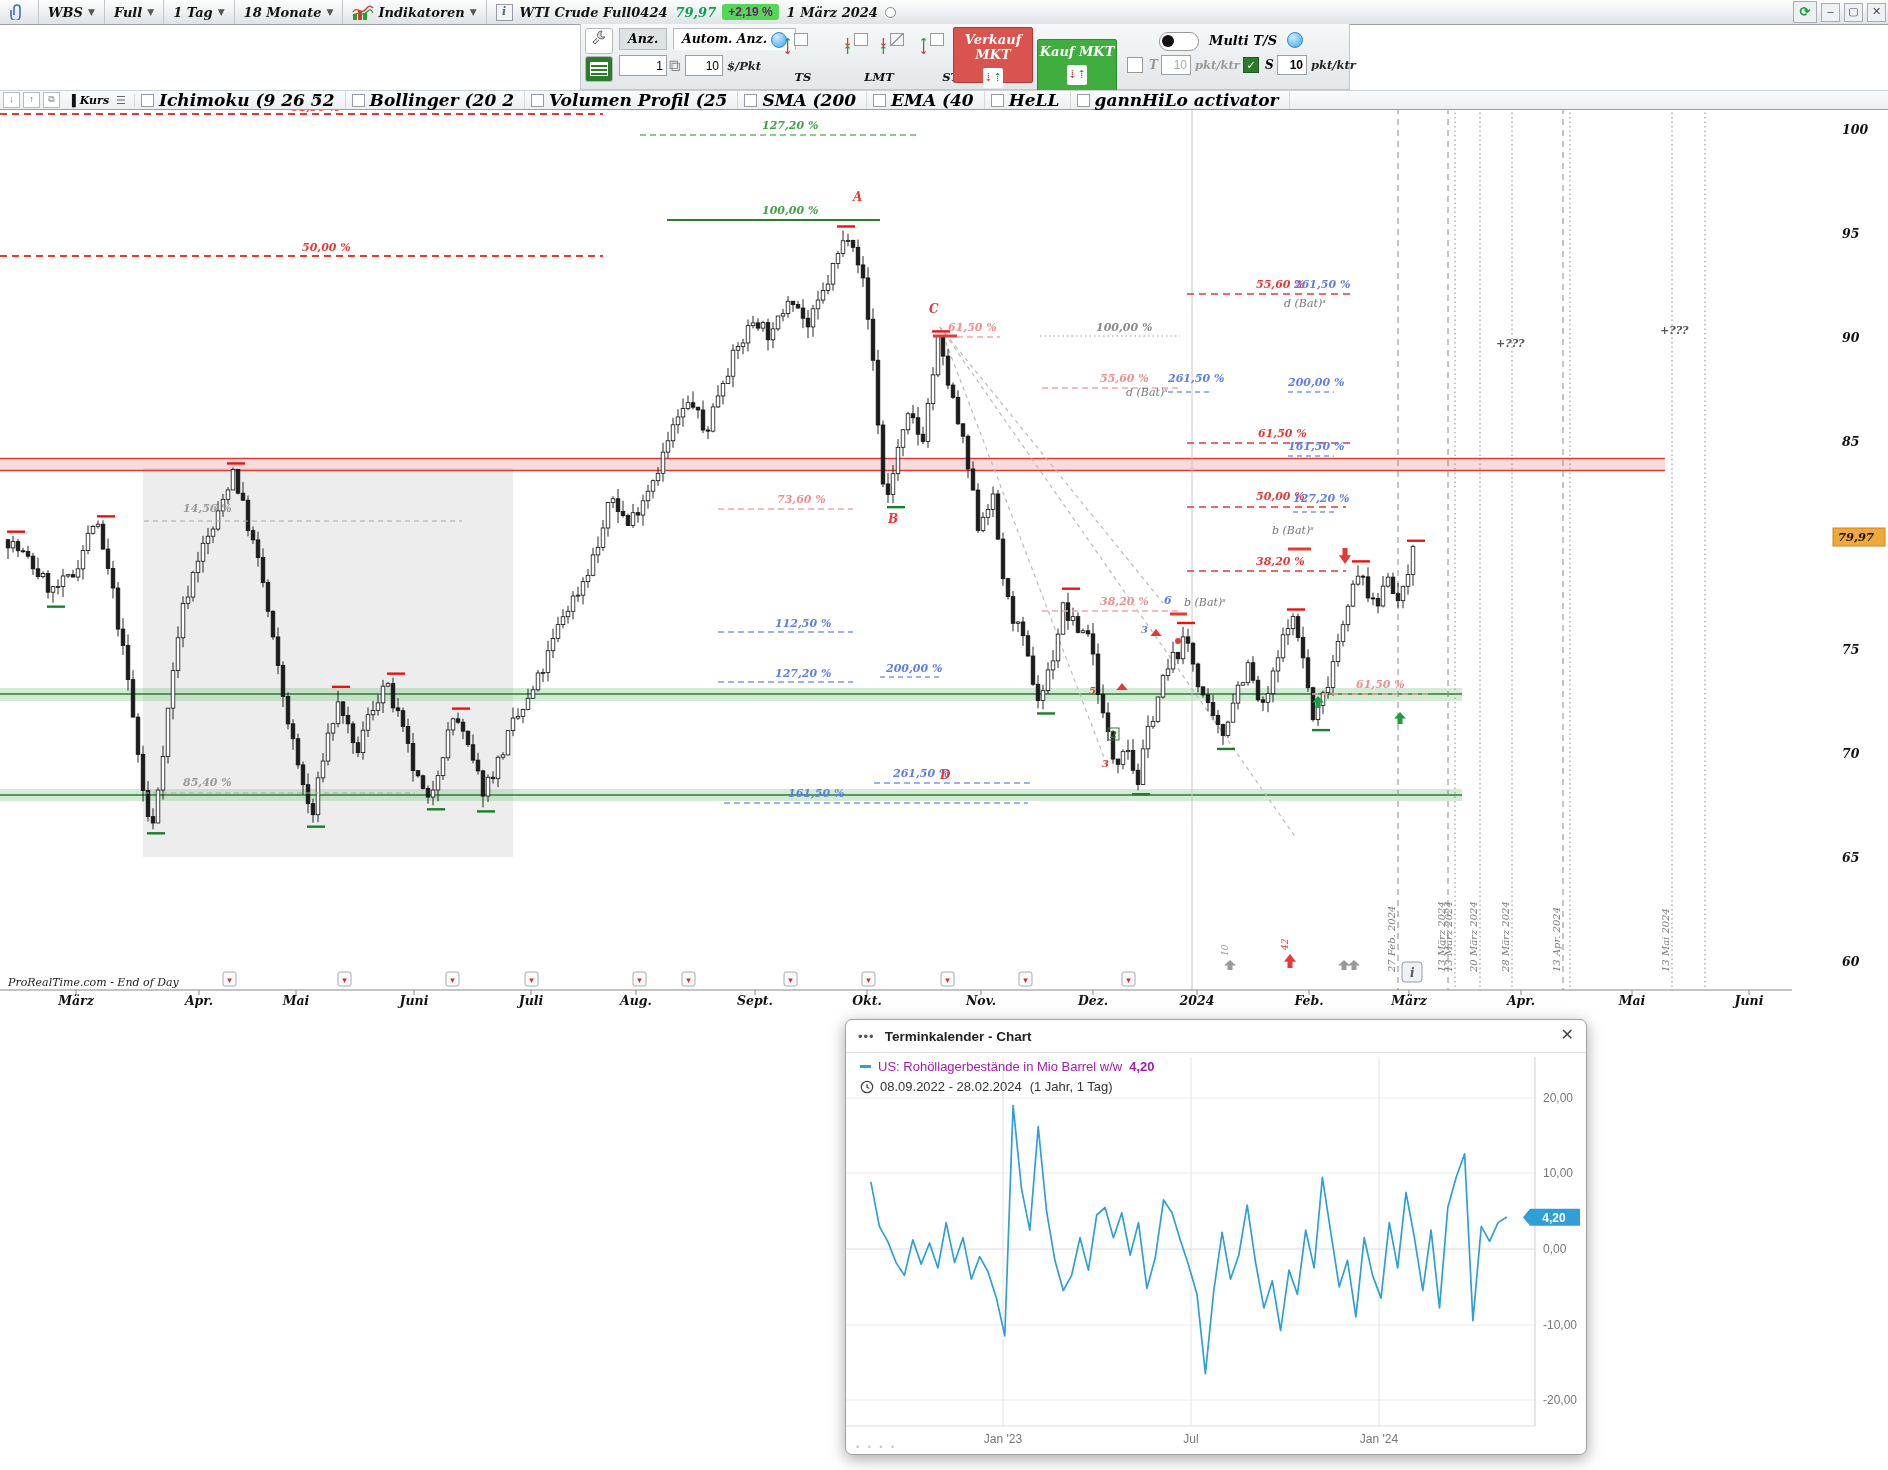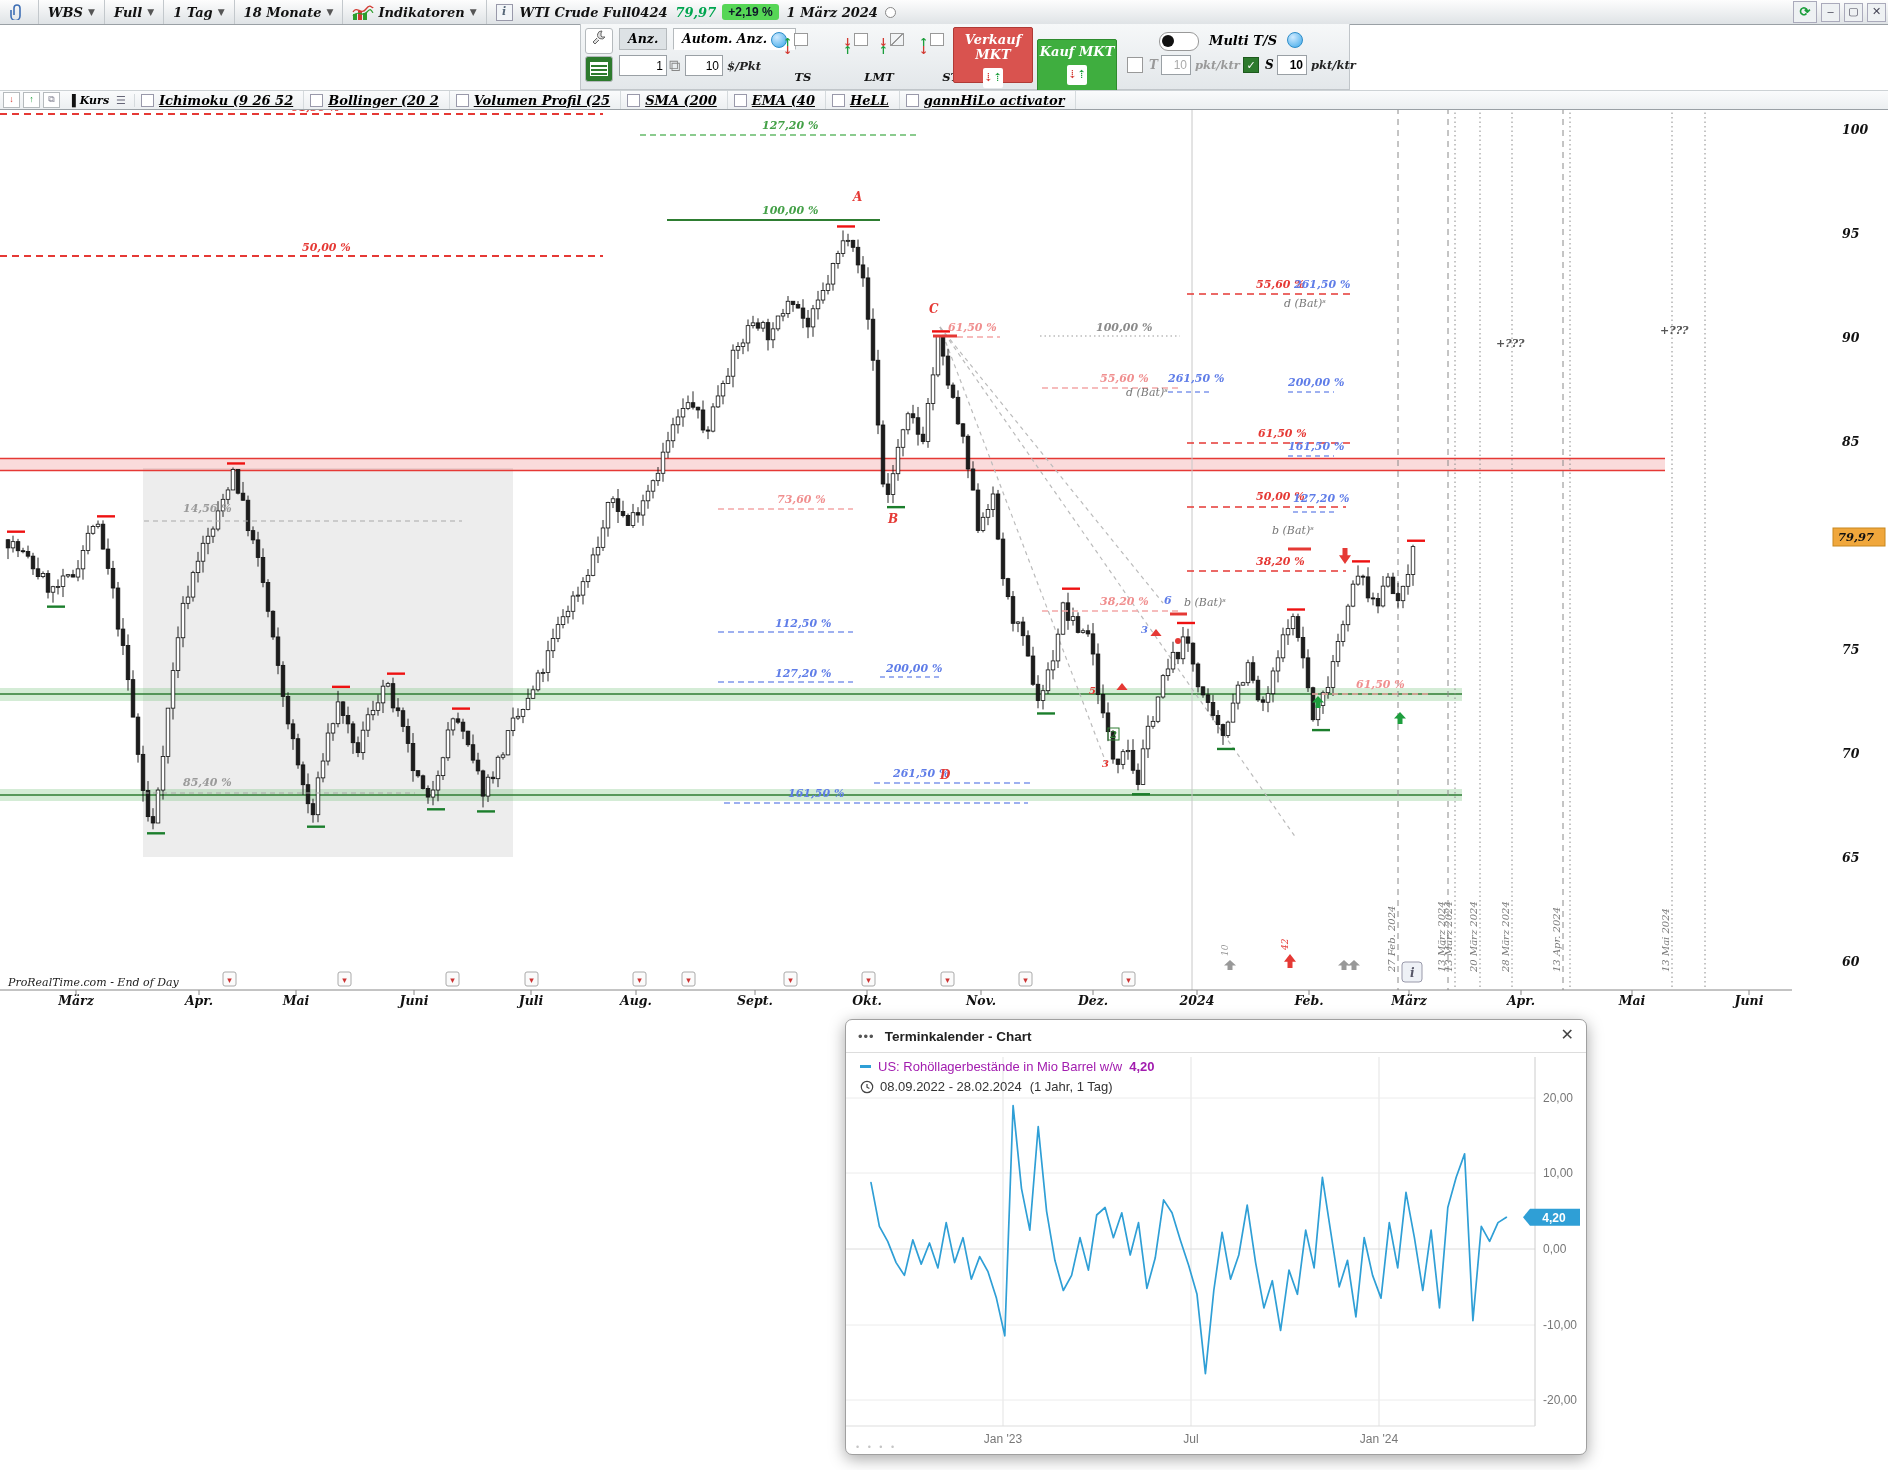--- a/index.html
+++ b/index.html
@@ -8,21 +8,21 @@
   .ser{font-family:"DejaVu Serif",serif;font-style:italic;font-weight:bold;}
   
   #titlebar{position:absolute;left:0;top:0;width:1888px;height:24px;
     background:linear-gradient(#fdfdfd,#dfe3e6);border-bottom:1px solid #9aa0a5;
     display:flex;align-items:center;z-index:6;}
   .tb-item{display:flex;align-items:center;height:24px;padding:0 9px;border-right:1px solid #c3c8cc;
     font-size:13px;color:#111;cursor:pointer;}
   .tb-item .caret{font-size:9px;color:#555;margin-left:5px;}
   .tb-static{border-right:none;cursor:default;}
   .price-green{color:#00a550;margin-left:8px;}
-  .chg-badge{background:#56d656;color:#0f172a;border-radius:3px;padding:1px 6px;font-size:12px;
+  .chg-badge{background:#56d656;color:#701a75;border-radius:3px;padding:1px 6px;font-size:12px;
     font-family:"Liberation Sans",sans-serif;font-style:normal;margin-left:6px;font-weight:bold;}
   .tb-date{margin-left:8px;}
   .tb-radio{width:9px;height:9px;border:1px solid #888;border-radius:50%;margin-left:7px;background:#fff;}
   .tb-spacer{flex:1;}
   .win-btn{width:17px;height:17px;margin:0 2px;border:1px solid #aab;background:#eef1f3;color:#445;
     font-size:11px;line-height:15px;text-align:center;cursor:pointer;}
   #sync-btn{color:#1c9e3c;font-weight:bold;font-size:13px;width:22px;height:20px;line-height:19px;}
   .mini-icon{width:16px;height:16px;margin-right:4px;}
   #info-chip{width:15px;height:15px;border:1px solid #99a;background:#f2f5f8;color:#567;
     font-family:"DejaVu Serif",serif;font-style:italic;font-weight:bold;font-size:11px;
@@ -61,21 +61,21 @@
   .cb.checked{background:#2d7a2d;border-color:#1d5a1d;color:#fff;font-size:11px;line-height:14px;text-align:center;font-style:normal;}
   .gray-t{color:#999;}
   
   #indbar{position:absolute;left:0;top:90px;width:1888px;height:18px;z-index:6;
     background:linear-gradient(#fafbfc,#eceff1);border-top:1px solid #cdd2d5;border-bottom:1px solid #9aa0a5;
     display:flex;align-items:center;font-size:11px;}
   .ib-icon{width:15px;height:14px;border:1px solid #b5babd;background:#fff;text-align:center;line-height:13px;
     font-size:9px;margin-left:3px;cursor:pointer;}
   .ind-item{display:flex;align-items:center;height:18px;padding:0 10px 0 6px;border-right:1px solid #d5dadd;cursor:pointer;}
   .ind-cb{width:11px;height:11px;border:1px solid #99a;background:#fff;margin-right:5px;}
-  .ind-label{font-size:13px;white-space:nowrap;text-decoration:underline;}
+  .ind-label{font-size:17px;white-space:nowrap;}
   #kurs-wrap{display:flex;align-items:center;padding:0 8px;border-right:1px solid #d5dadd;}
   
   #main-chart{position:absolute;left:0;top:0;z-index:1;}
   
   #cal-win{position:absolute;left:845px;top:1019px;width:740px;height:434px;background:#fff;
     border:1px solid #a0a0a0;border-radius:7px;box-shadow:0 4px 16px rgba(0,0,0,.35);z-index:10;overflow:hidden;}
   #cal-head{height:32px;border-bottom:1px solid #ddd;position:relative;display:flex;align-items:center;}
   #cal-dots{color:#555;font-size:13px;margin:0 10px 0 12px;letter-spacing:1px;cursor:grab;}
   #cal-title{font-weight:bold;font-size:13.5px;color:#222;}
   #cal-close{position:absolute;right:12px;top:5px;font-size:16px;color:#444;cursor:pointer;}

